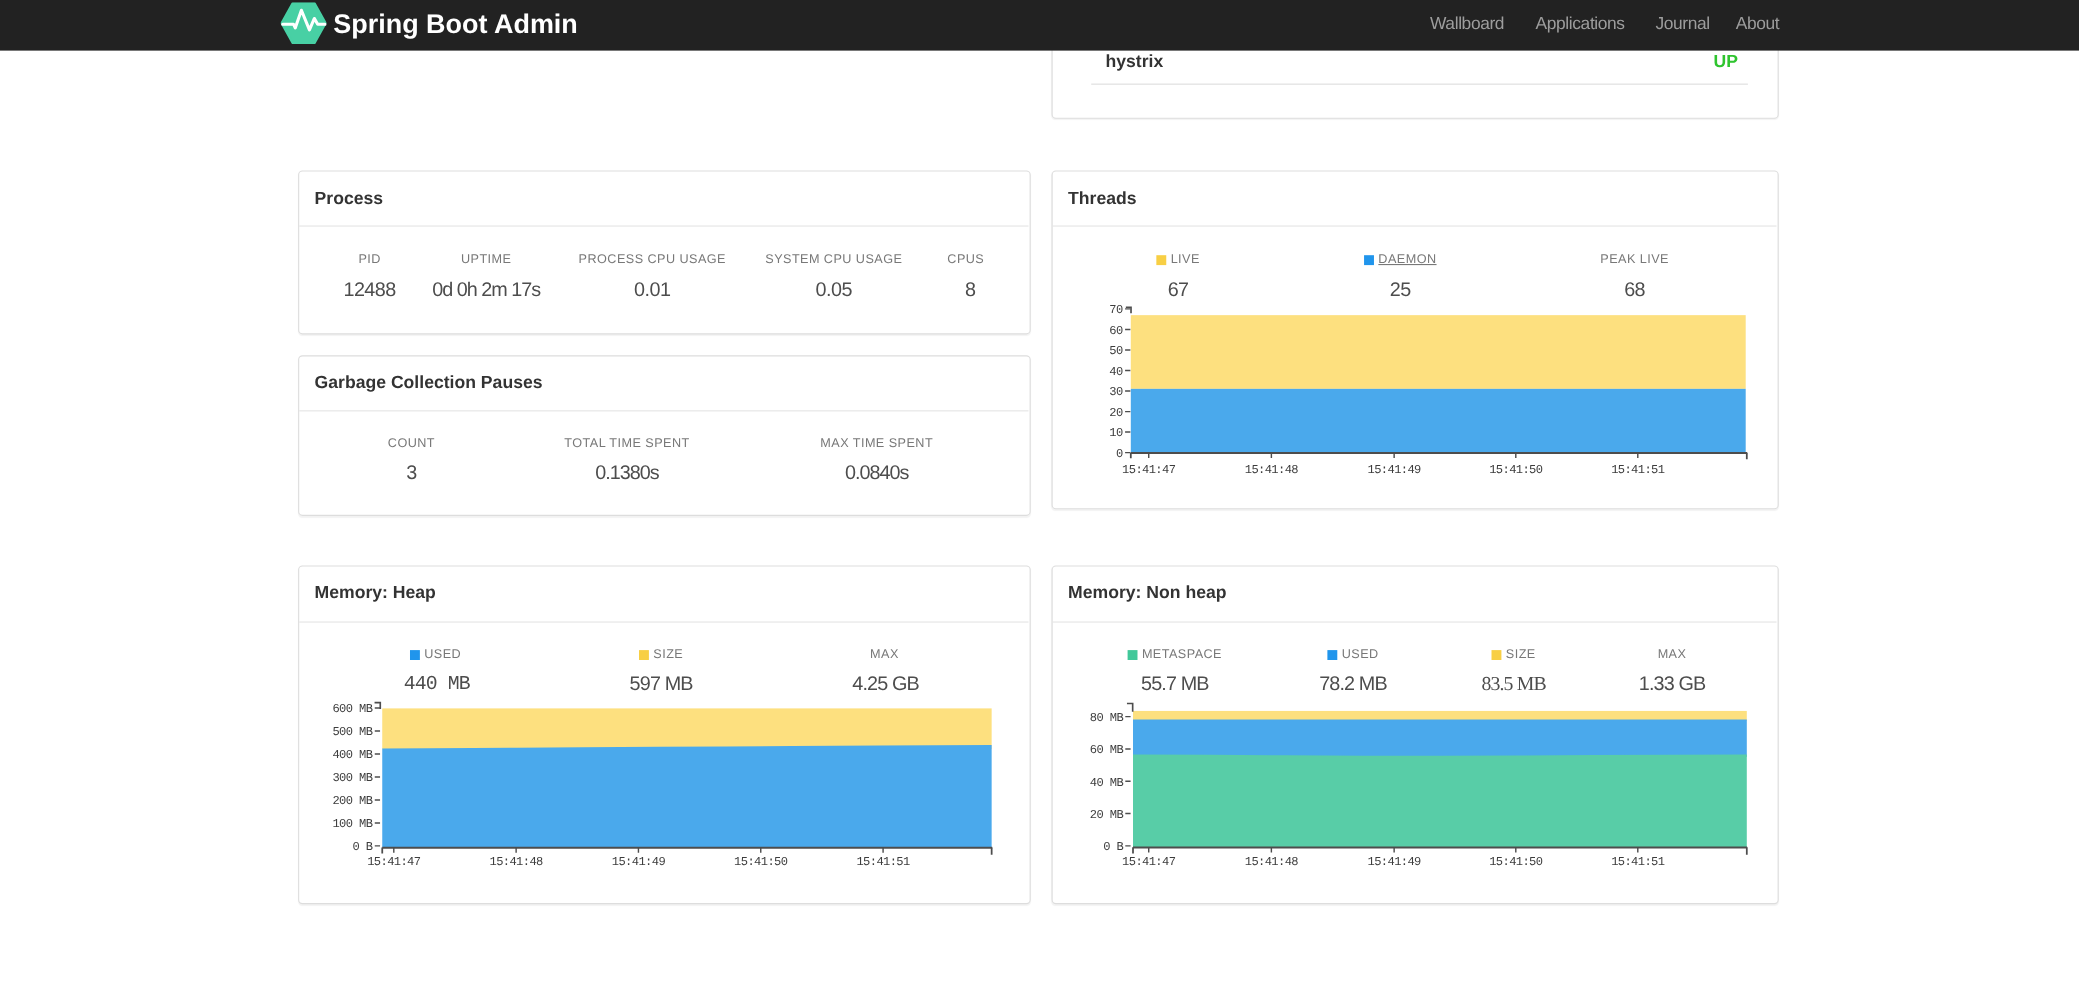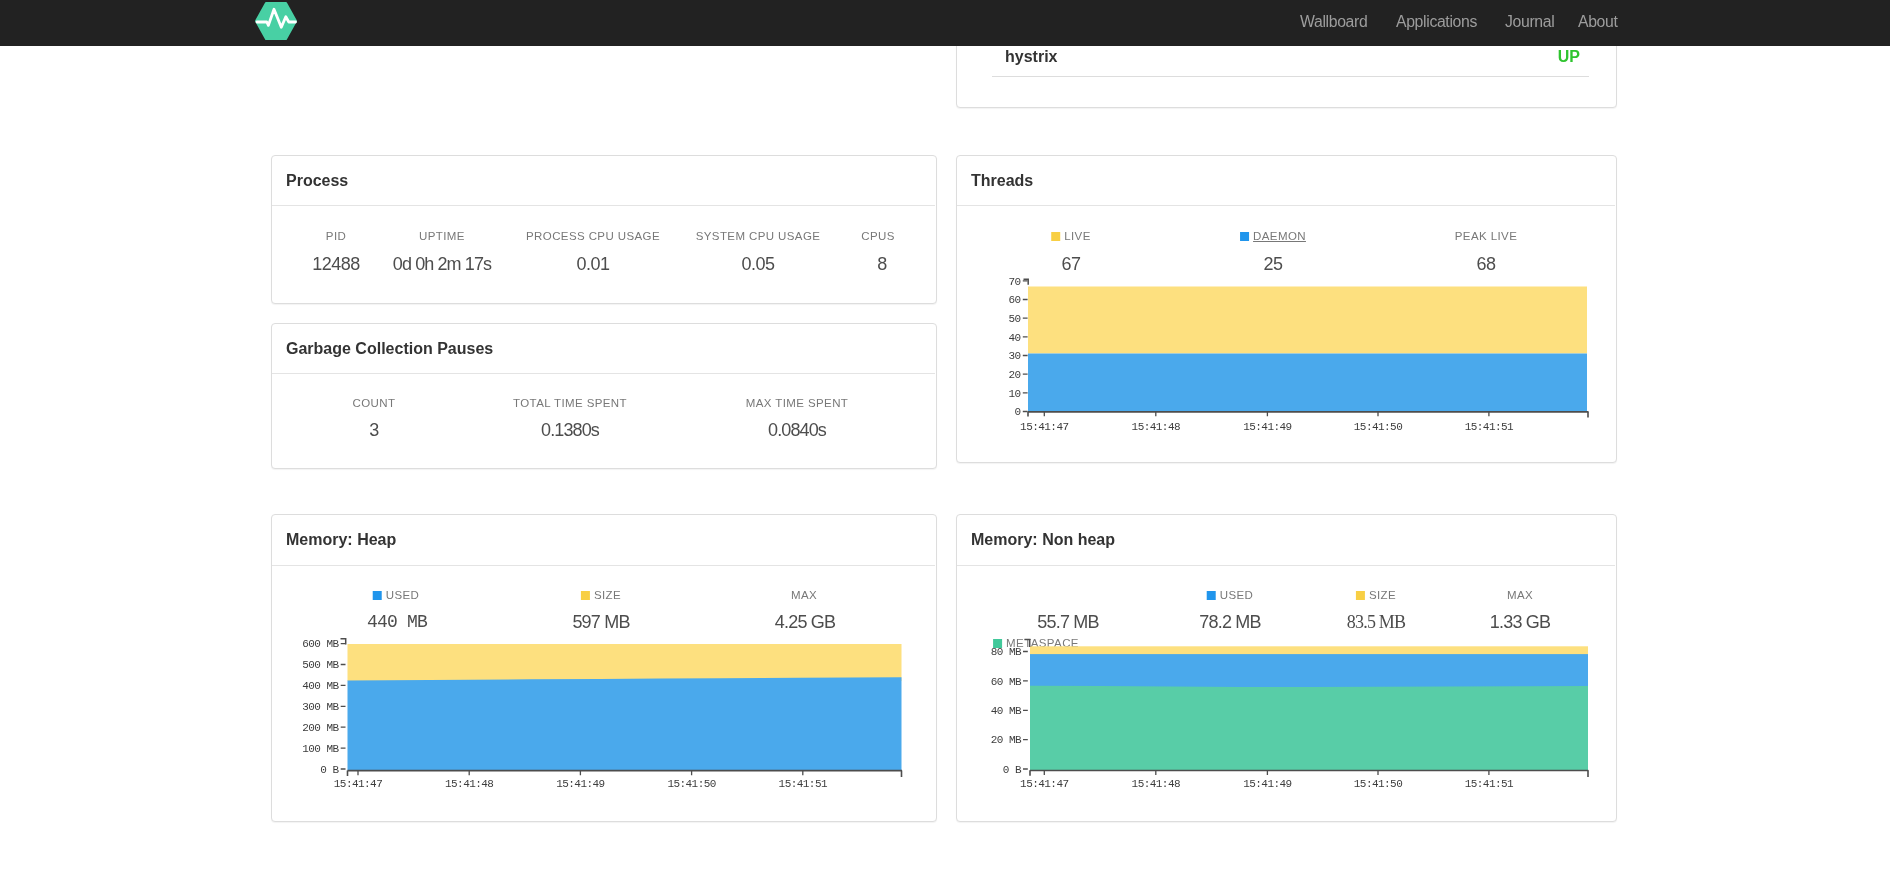--- a/index.html
+++ b/index.html
@@ -68,21 +68,21 @@
   <div class="lab" style="left:396px;top:595px;"><span class="sq" style="background:#2095ec;"></span>USED</div>
   <div class="lab" style="left:601px;top:595px;"><span class="sq" style="background:#f8cf44;"></span>SIZE</div>
   <div class="lab" style="left:804px;top:595px;">MAX</div>
   <div class="val" style="left:397px;top:622px;letter-spacing:-0.8px;font-family:Liberation Mono, monospace;">440 MB</div>
   <div class="val" style="left:601px;top:622px;letter-spacing:-0.8px;">597 MB</div>
   <div class="val" style="left:805px;top:622px;letter-spacing:-0.8px;">4.25 GB</div>
 
   <div class="pl" style="left:956px;top:514px;width:661px;height:308px;"></div>
   <div class="hd" style="left:971px;top:531px;">Memory: Non heap</div>
   <div class="hb" style="left:957px;top:565px;width:658px;"></div>
-  <div class="lab" style="left:1036px;top:595px;margin-top:48px;"><span class="sq" style="background:#41c89a;"></span>METASPACE</div>
+  <div class="lab" style="left:1068px;top:595px;"><span class="sq" style="background:#41c89a;"></span>METASPACE</div>
   <div class="lab" style="left:1230px;top:595px;"><span class="sq" style="background:#2095ec;"></span>USED</div>
   <div class="lab" style="left:1376px;top:595px;"><span class="sq" style="background:#f8cf44;"></span>SIZE</div>
   <div class="lab" style="left:1520px;top:595px;">MAX</div>
   <div class="val" style="left:1068px;top:622px;letter-spacing:-0.8px;">55.7 MB</div>
   <div class="val" style="left:1230px;top:622px;letter-spacing:-0.8px;">78.2 MB</div>
   <div class="val" style="left:1376px;top:622px;letter-spacing:-0.8px;font-family:Liberation Serif, serif;">83.5 MB</div>
   <div class="val" style="left:1520px;top:622px;letter-spacing:-0.8px;">1.33 GB</div>
 
   <svg id="charts" width="1890" height="892" viewBox="0 0 1890 892">
 
@@ -165,19 +165,20 @@
         <text x="1488.9" y="786.5">15:41:51</text>
       </g>
     </g>
   </svg>
 
   <div id="navbar">
     <svg style="position:absolute;left:255px;top:2px;" width="42" height="40" viewBox="0 0 42 40">
       <polygon points="1,19 11,1 31,1 41,19 31,37 11,37" fill="#48d0a4" stroke="#48d0a4" stroke-width="2" stroke-linejoin="round"></polygon>
       <path d="M2,20 L11.8,20 L13.4,23.4 L19,7.3 L26.3,25.2 L30.8,14.8 L33.8,20 L40.5,20" fill="none" stroke="#fff" stroke-width="2.8" stroke-linejoin="round" stroke-linecap="round"></path>
     </svg>
+    <div id="brand">Spring Boot Admin</div>
     <div class="nl" style="left:1300px;text-align:center;">Wallboard</div>
     <div class="nl" style="left:1396px;">Applications</div>
     <div class="nl" style="left:1505px;">Journal</div>
     <div class="nl" style="left:1578px;">About</div>
   </div>
 
 </div>
 
 </body></html>

